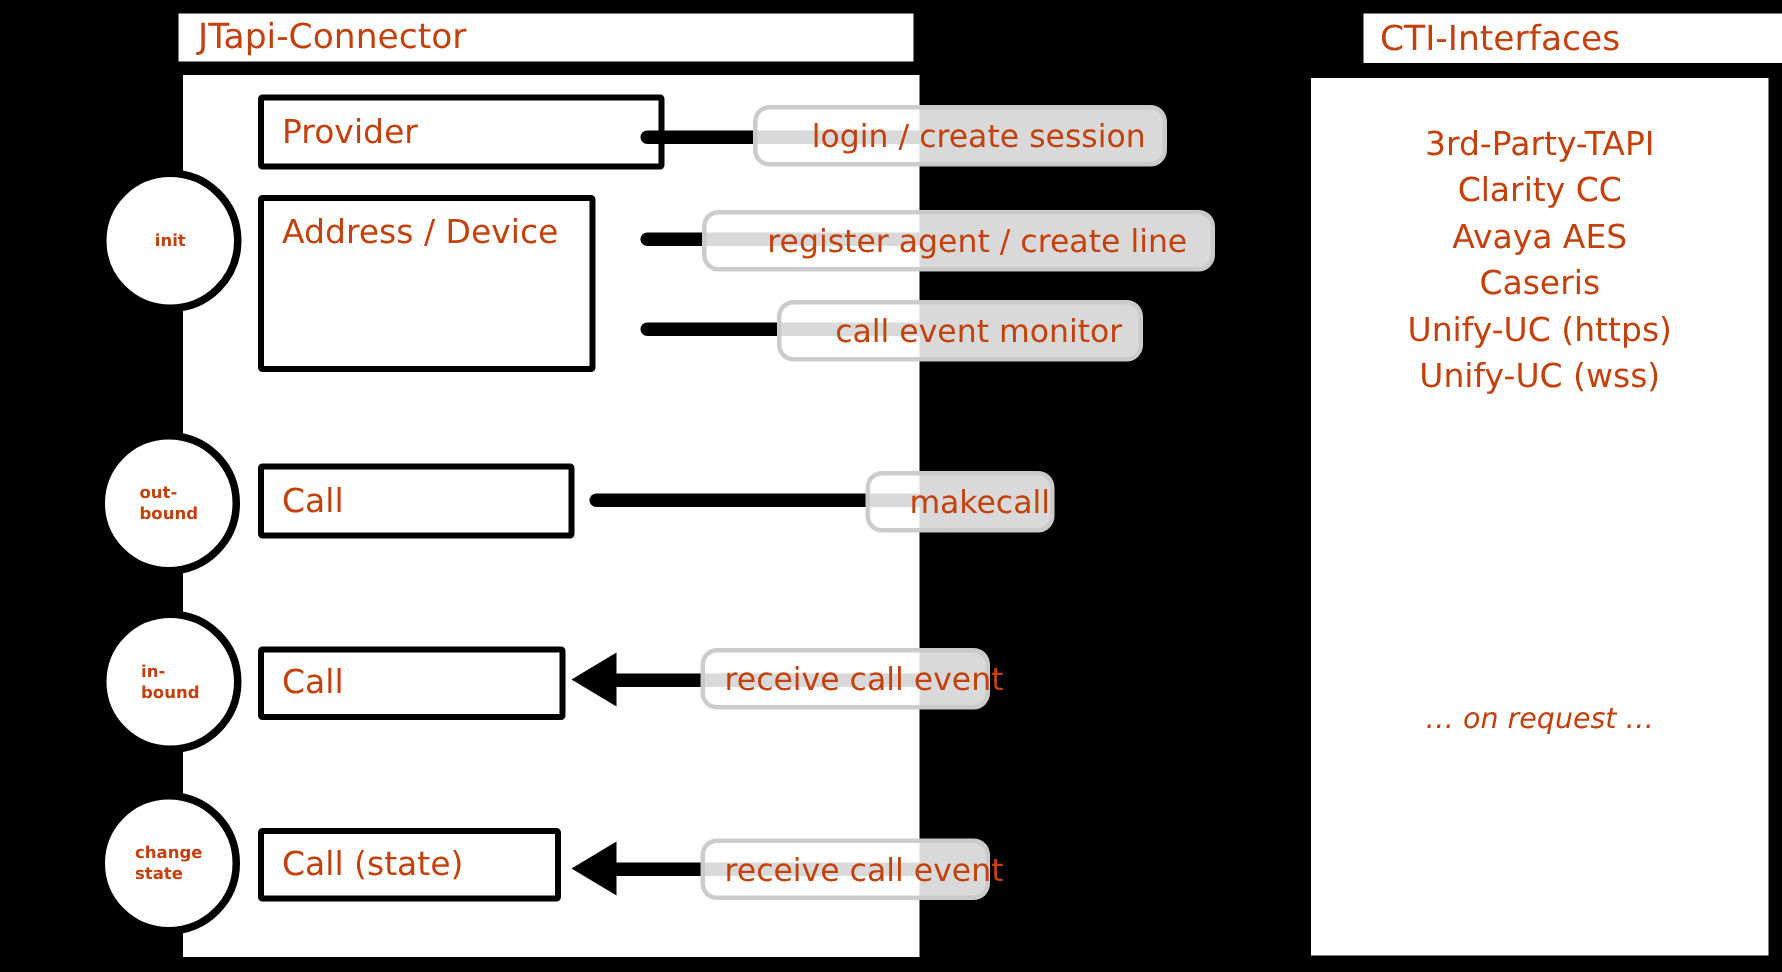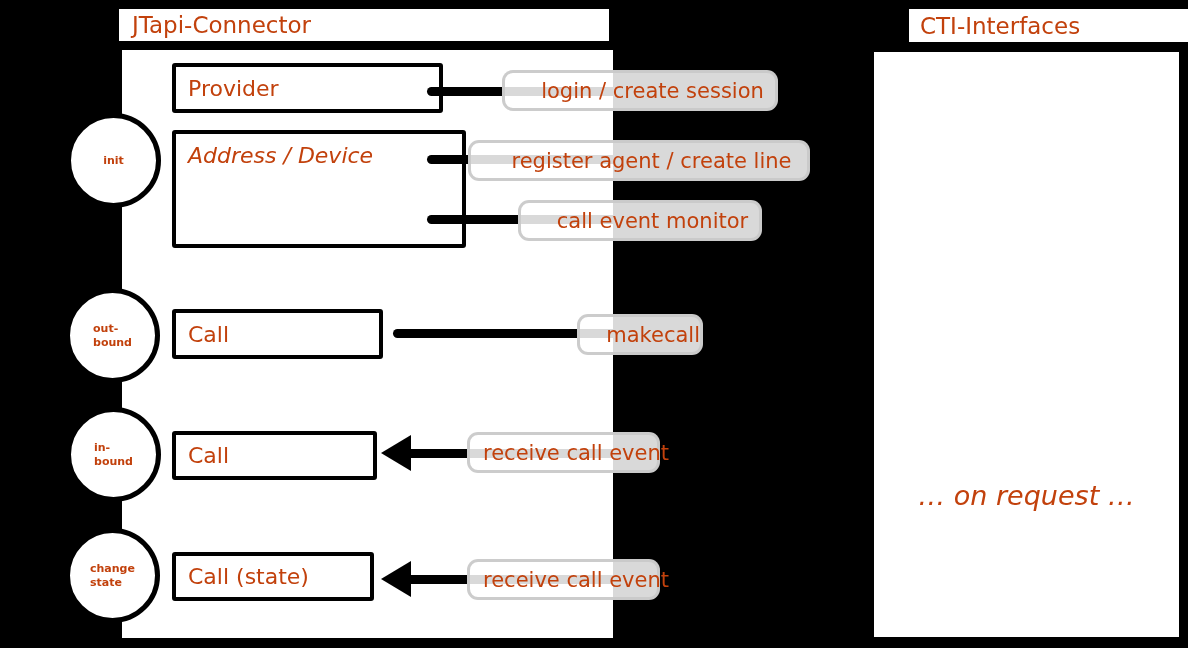--- a/index.html
+++ b/index.html
@@ -46,21 +46,21 @@
     border: 4px solid #000;
     border-radius: 3px;
     box-sizing: border-box;
     font-size: 22px;
     padding-left: 12px;
     display: flex; align-items: center;
     z-index: 2;
   }
   .obj-box.top-align { align-items: flex-start; padding-top: 9px; }
   #box-provider   { left: 172px; top: 63px;  width: 271px; height: 50px; }
-  #box-address    { left: 172px; top: 130px; width: 294px; height: 118px; font-style: italic; }
+  #box-address    { left: 172px; top: 130px; width: 225px; height: 118px; }
   #box-call-out   { left: 172px; top: 309px; width: 211px; height: 50px; }
   #box-call-in    { left: 172px; top: 431px; width: 205px; height: 49px; }
   #box-call-state { left: 172px; top: 552px; width: 202px; height: 49px; }
 
   
   .phase-circle {
     position: absolute;
     width: 95px; height: 95px;
     background: #fff;
     border: 5px solid #000;
@@ -134,21 +134,21 @@
     line-height: 31px;
     z-index: 2;
   }
   .cti-note {
     position: absolute;
     left: 869px; width: 315px;
     text-align: center;
     font-style: italic;
     z-index: 2;
   }
-  #cti-note-request { top: 480px; font-size: 27px; font-style: italic; }
+  #cti-note-request { top: 468px; font-size: 19px; font-style: italic; }
   #cti-note-powered { top: 519px; font-size: 22px; }
 </style>
 </head>
 <body>
 
 <div id="canvas">
 
   <div class="panel-body" id="jtapi-body"></div>
   <div class="panel-title" id="jtapi-title">
     <span>JTapi-Connector</span>
@@ -213,16 +213,24 @@
   </div>
   <div class="flow-label" id="label-receive-state">
     <span>receive call event</span>
   </div>
 
   <div class="panel-body" id="cti-body"></div>
   <div class="panel-title" id="cti-title">
     <span>CTI-Interfaces</span>
   </div>
 
+  <div id="cti-list">
+    <div>3rd-Party-TAPI</div>
+    <div>Clarity CC</div>
+    <div>Avaya AES</div>
+    <div>Caseris</div>
+    <div>Unify-UC (https)</div>
+    <div>Unify-UC (wss)</div>
+  </div>
 
   <div class="cti-note" id="cti-note-request">… on request …</div>
 
 </div>
 
 </body></html>

